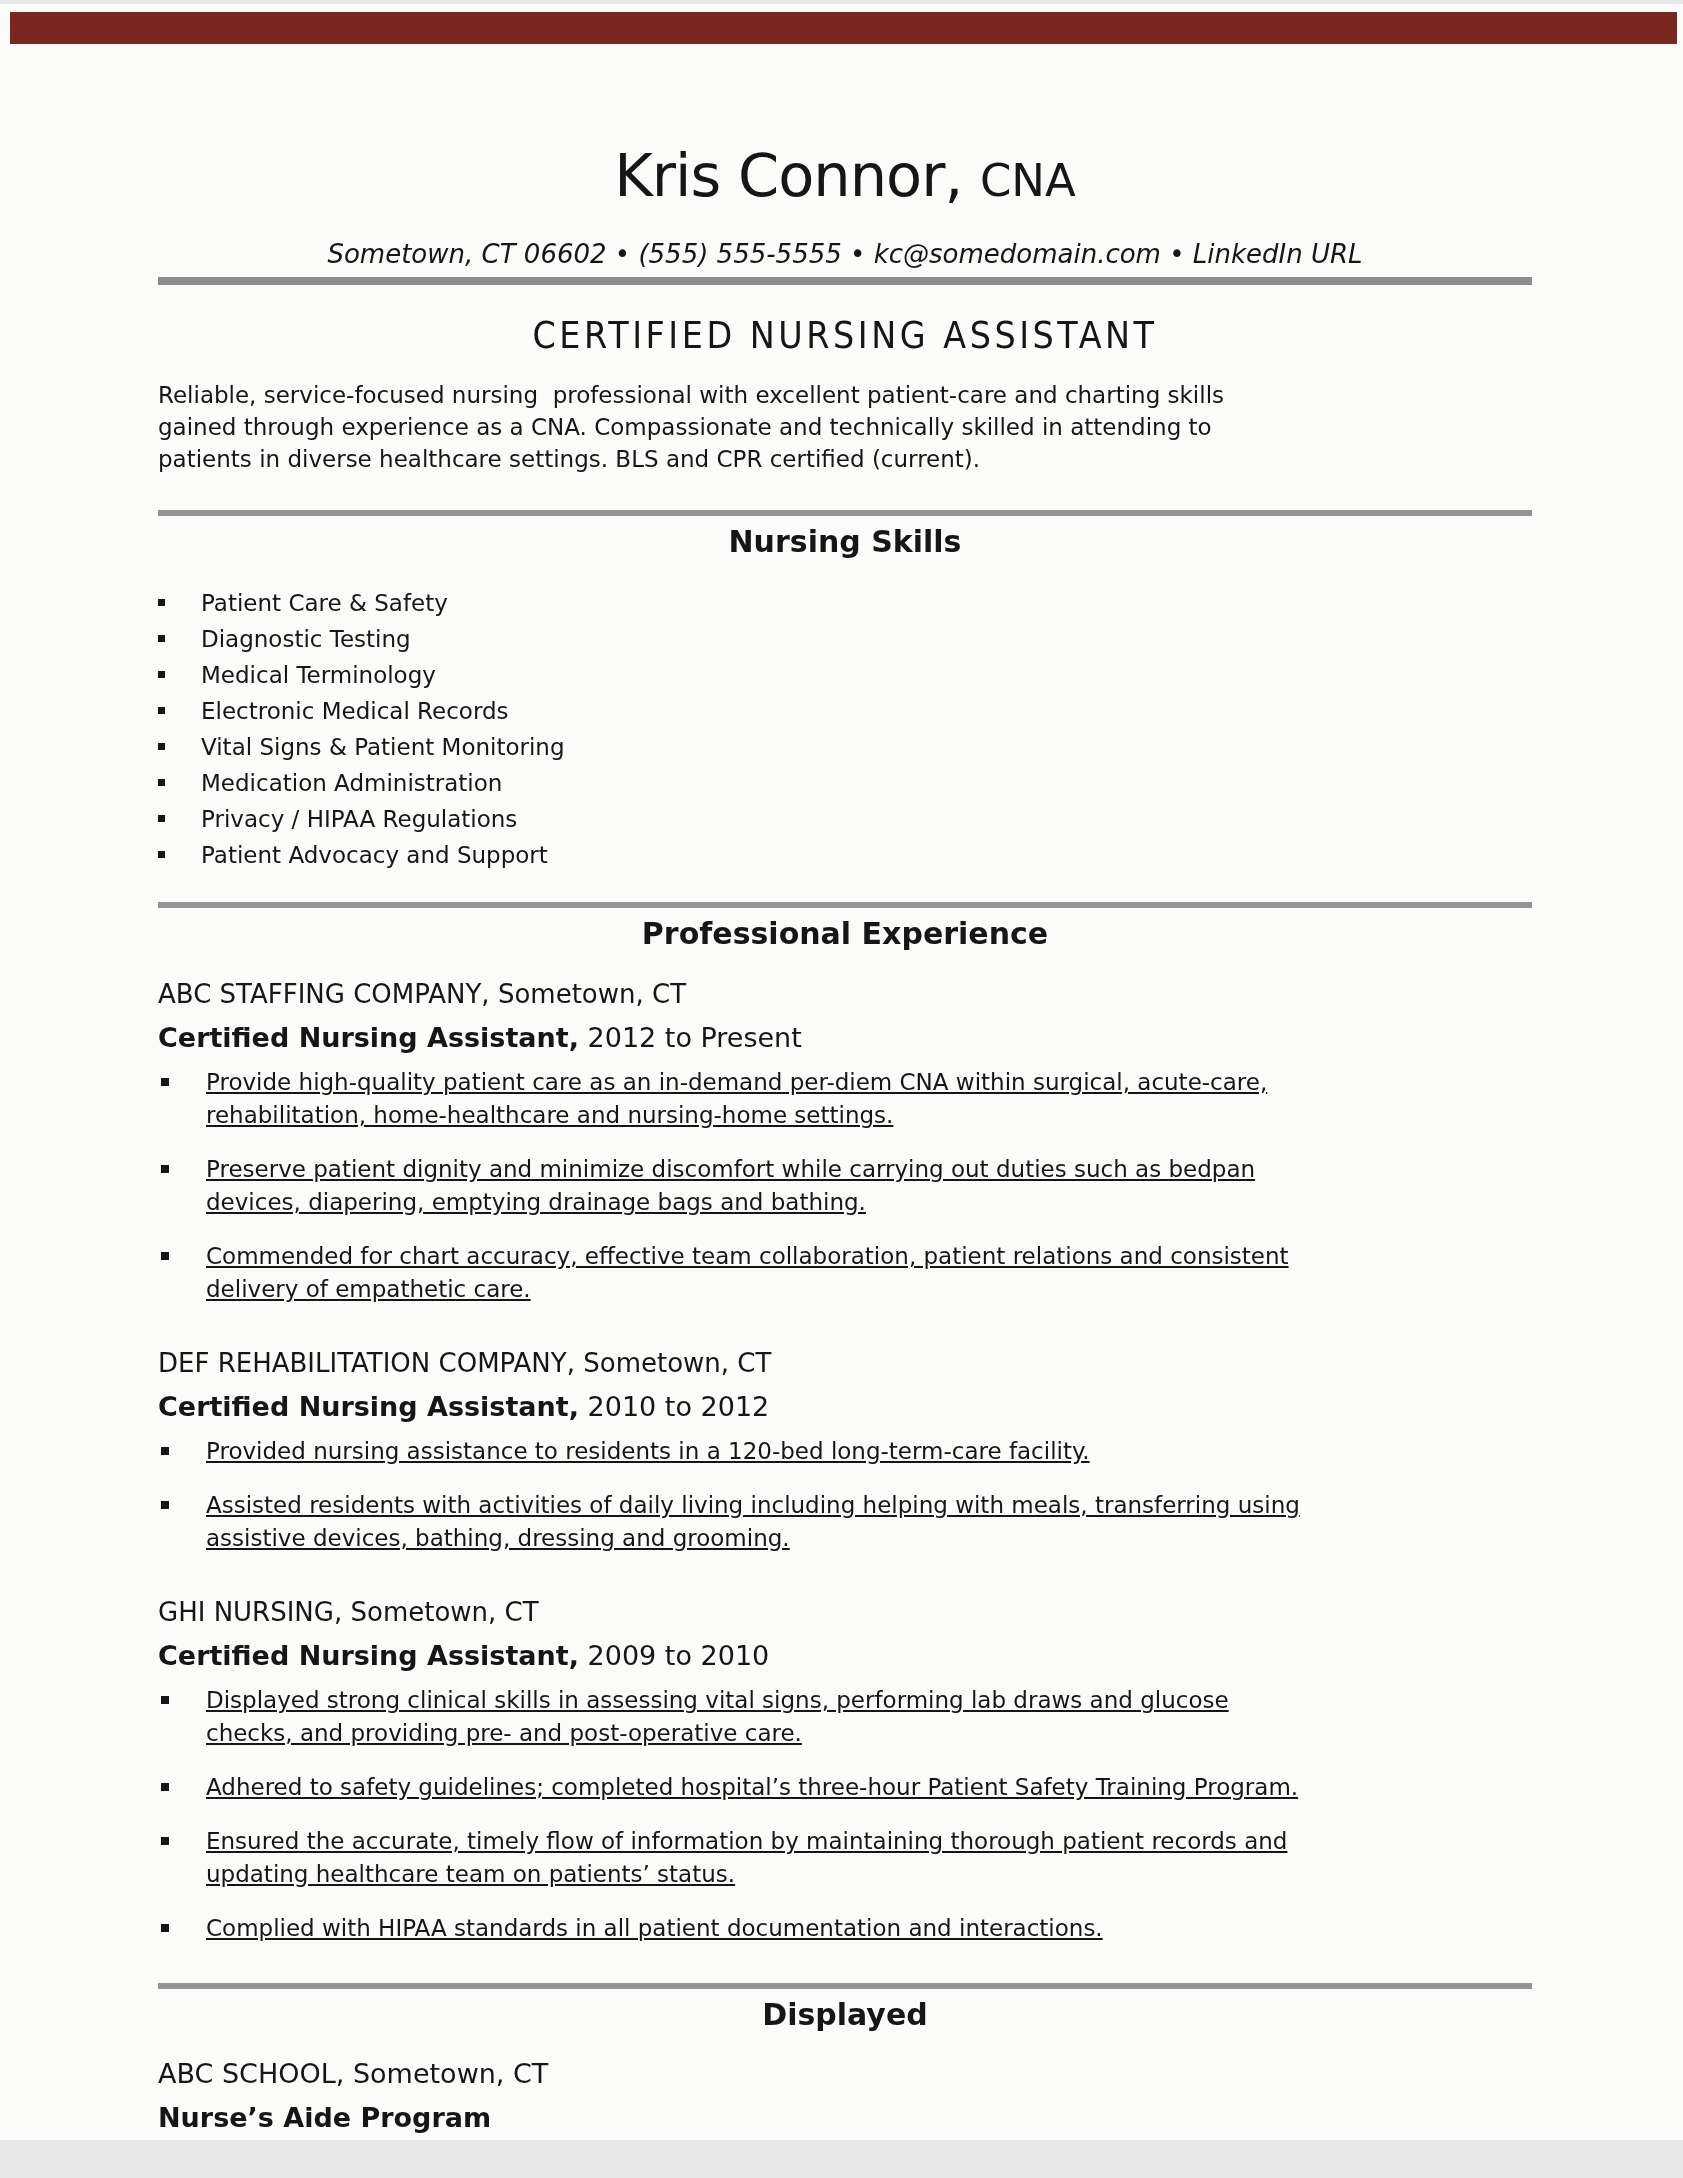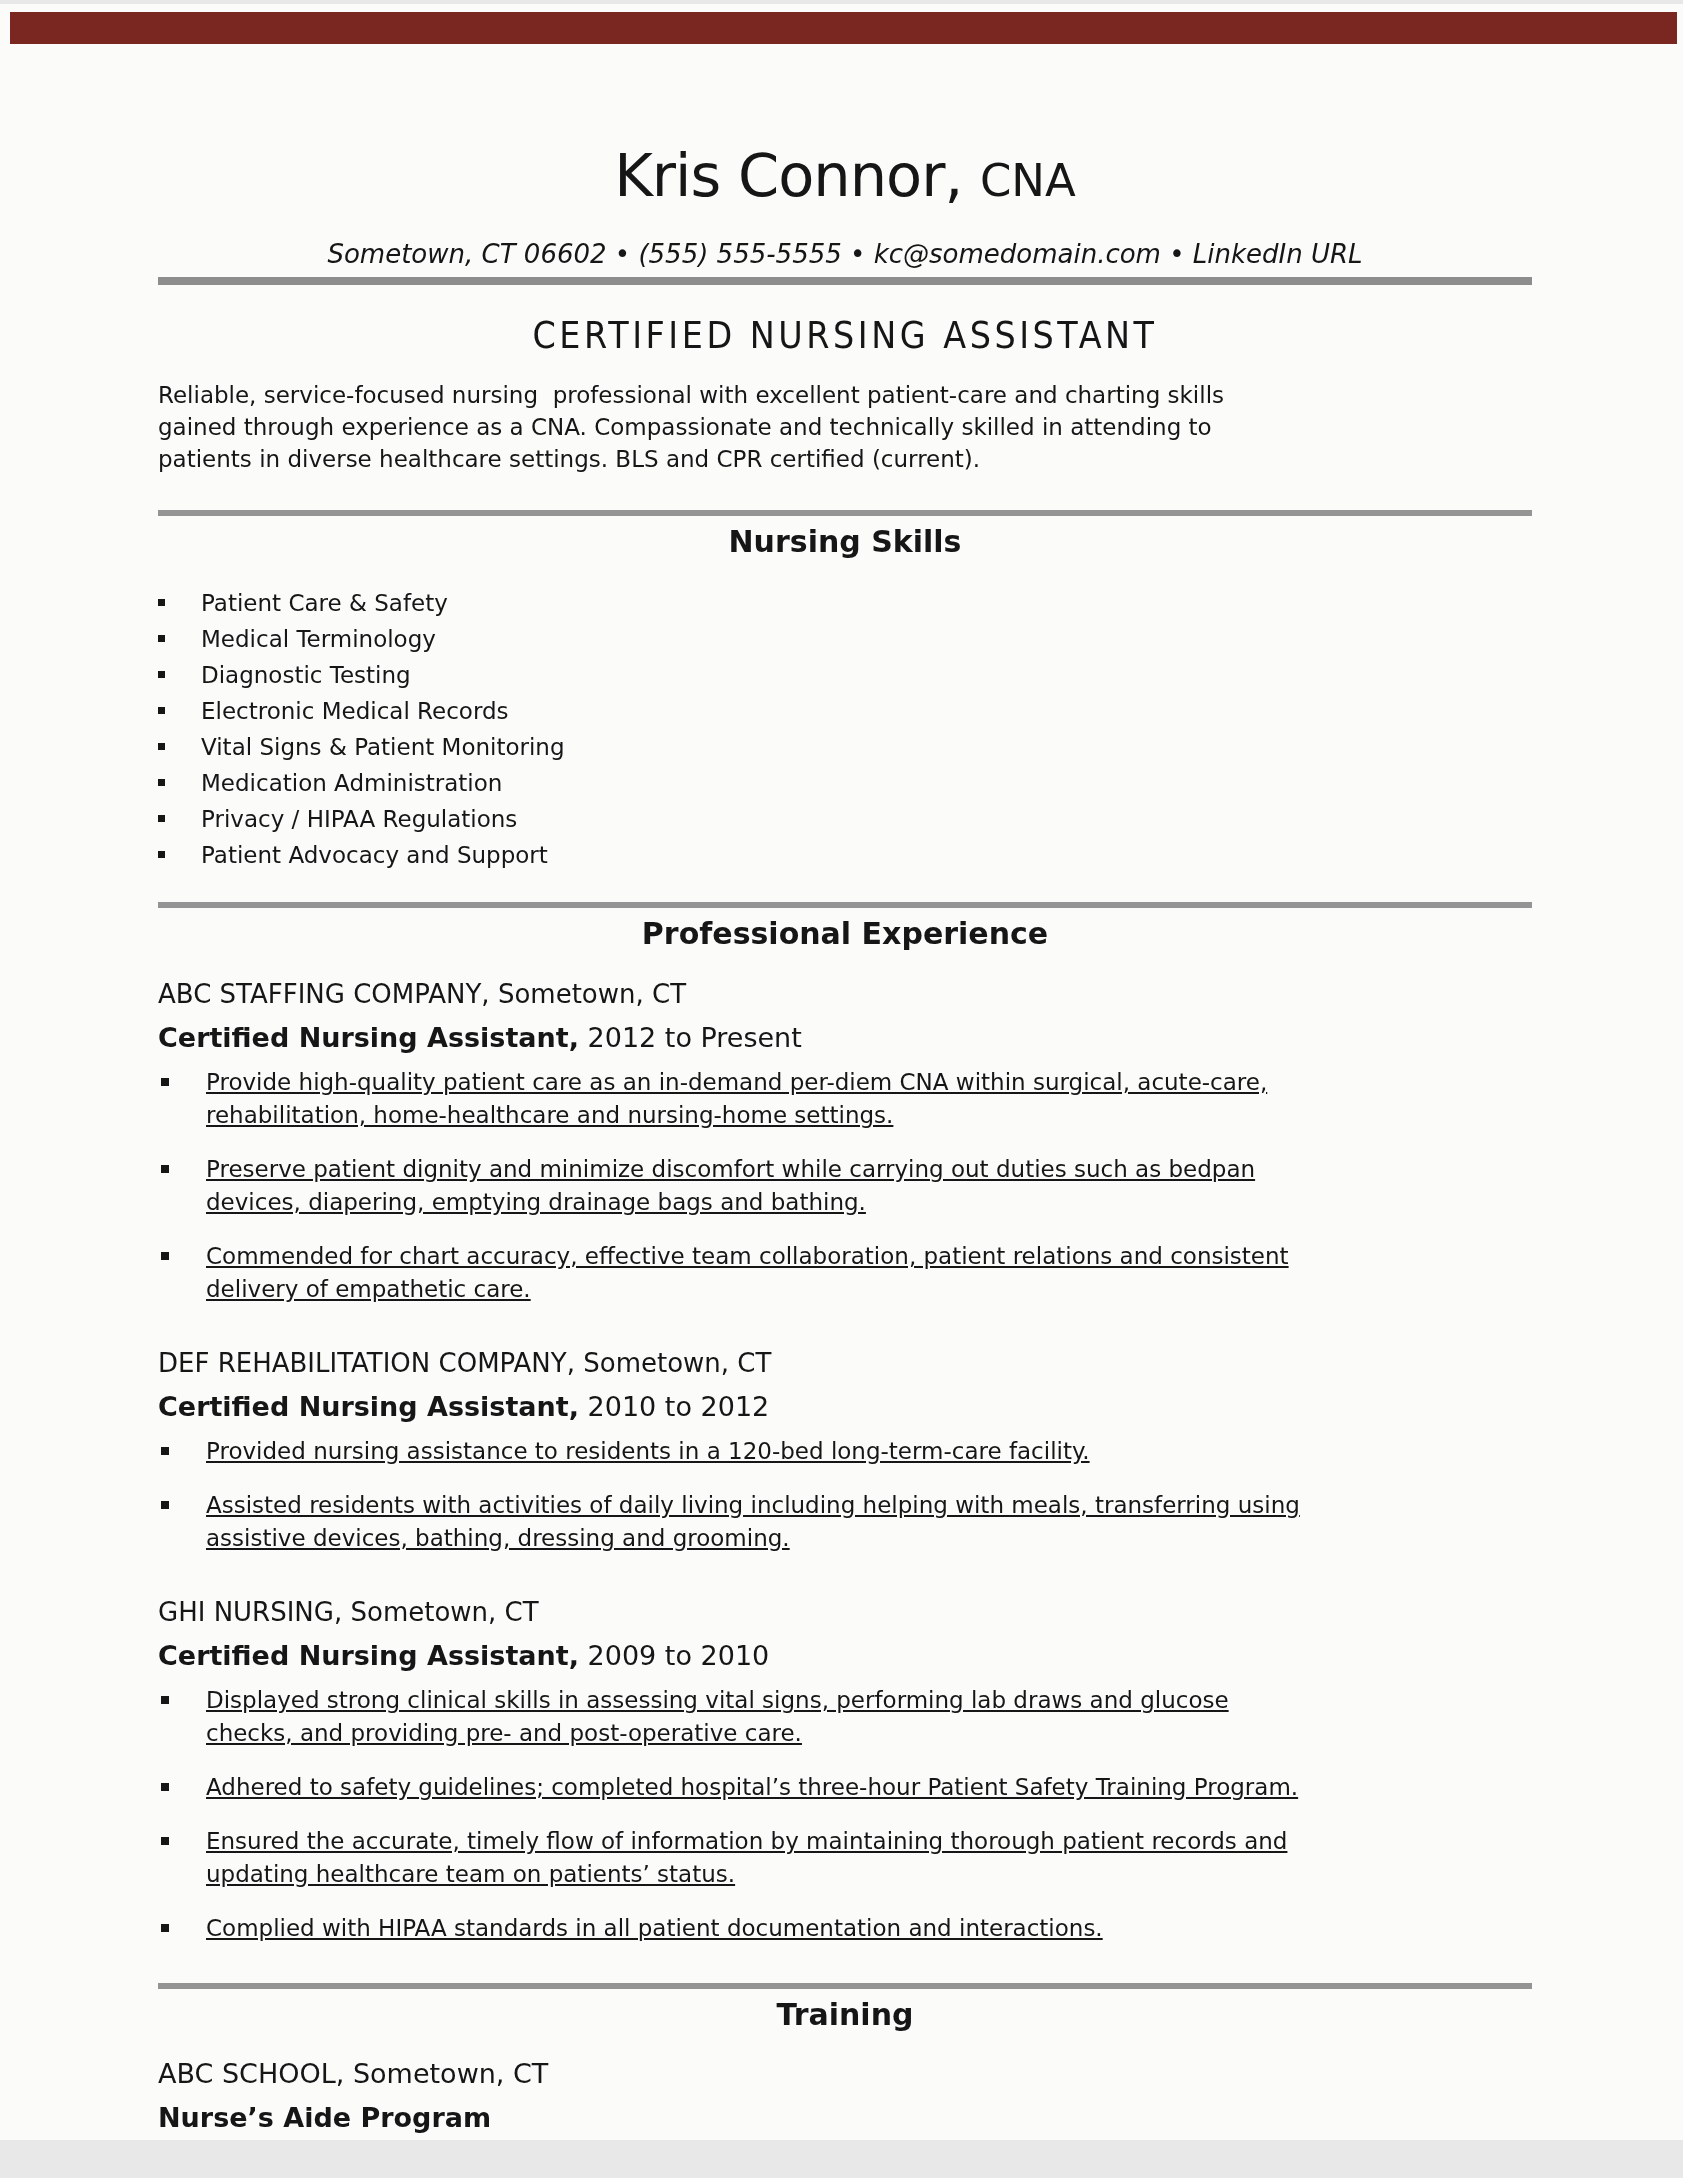--- a/index.html
+++ b/index.html
@@ -102,22 +102,22 @@
       <div class="tline">gained through experience as a CNA. Compassionate and technically skilled in attending to</div>
       <div class="tline">patients in diverse healthcare settings. BLS and CPR certified (current).</div>
     </div>
 
     <div class="rule r-skills"></div>
     <h2>Nursing Skills</h2>
 
     <div class="skills">
       <ul class="col1">
         <li>Patient Care &amp; Safety</li>
+        <li>Diagnostic Testing</li>
         <li>Medical Terminology</li>
-        <li>Diagnostic Testing</li>
         <li>Electronic Medical Records</li>
       </ul>
       <ul class="col2">
         <li>Vital Signs &amp; Patient Monitoring</li>
         <li>Medication Administration</li>
         <li>Privacy / HIPAA Regulations</li>
         <li>Patient Advocacy and Support</li>
       </ul>
     </div>
 
@@ -172,21 +172,21 @@
           <div class="bl">Ensured the accurate, timely flow of information by maintaining thorough patient records and</div>
           <div class="bl">updating healthcare team on patients’ status.</div>
         </li>
         <li>
           <div class="bl">Complied with HIPAA standards in all patient documentation and interactions.</div>
         </li>
       </ul>
     </div>
 
     <div class="rule r-edu"></div>
-    <h2>Training</h2>
+    <h2>Displayed</h2>
 
     <div class="edu-school">ABC SCHOOL, Sometown, CT</div>
     <div class="edu-program">Nurse’s Aide Program</div>
     <ul class="bullets">
       <li>
         <div class="bl">Completed 60 hours of clinical training</div>
       </li>
     </ul>
 
   </div>

